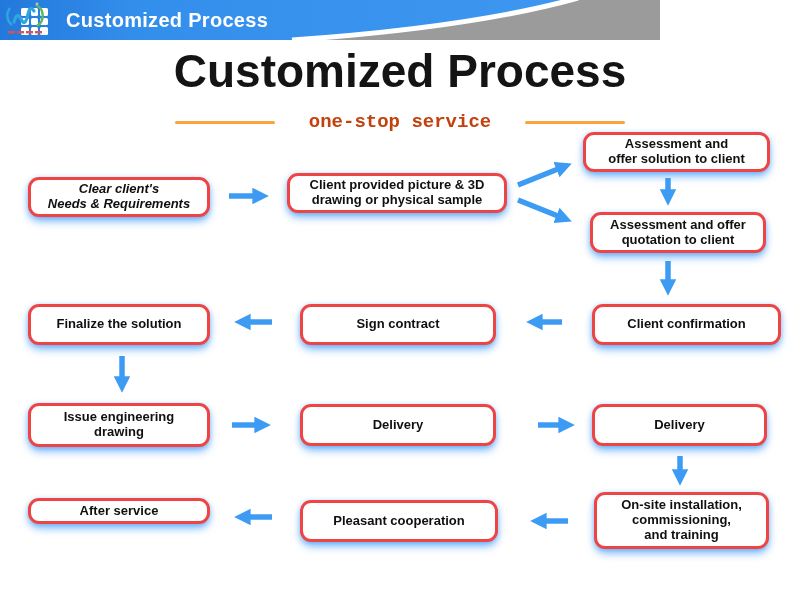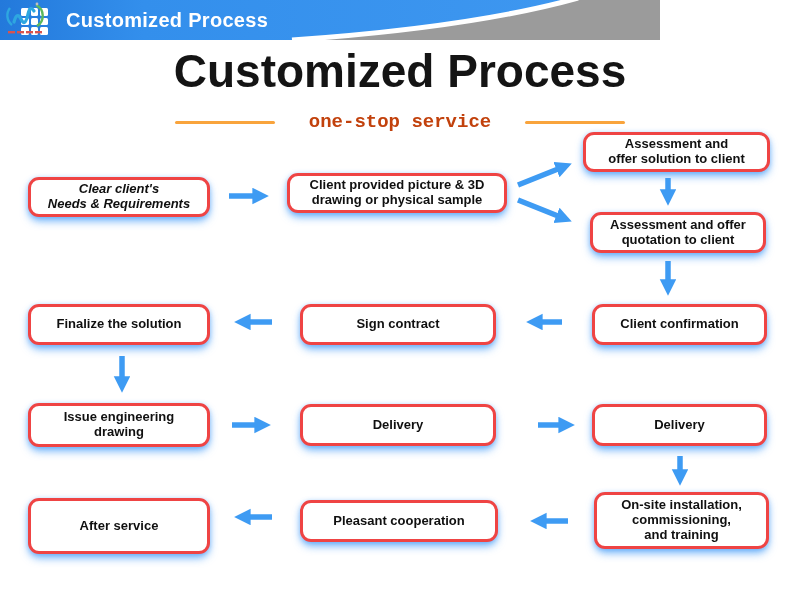--- a/index.html
+++ b/index.html
@@ -94,32 +94,32 @@
   </div>
 
   <div class="node" style="left:28px;  top:177px; width:182px; height:40px;font-style:italic;">Clear client's
 Needs &amp; Requirements</div>
   <div class="node" style="left:287px; top:173px; width:220px; height:40px;">Client provided picture &amp; 3D
 drawing or physical sample</div>
   <div class="node" style="left:583px; top:132px; width:187px; height:40px;">Assessment and
 offer solution to client</div>
   <div class="node" style="left:590px; top:212px; width:176px; height:41px;">Assessment and offer
 quotation to client</div>
-  <div class="node" style="left:592px; top:304px; width:175px; height:41px;">Client confirmation</div>
+  <div class="node" style="left:592px; top:304px; width:189px; height:41px;">Client confirmation</div>
   <div class="node" style="left:300px; top:304px; width:196px; height:41px;">Sign contract</div>
   <div class="node" style="left:28px;  top:304px; width:182px; height:41px;">Finalize the solution</div>
   <div class="node" style="left:28px;  top:403px; width:182px; height:44px;">Issue engineering
 drawing</div>
   <div class="node" style="left:300px; top:404px; width:196px; height:42px;">Delivery</div>
   <div class="node" style="left:592px; top:404px; width:175px; height:42px;">Delivery</div>
   <div class="node" style="left:594px; top:492px; width:175px; height:57px;">On-site installation,
 commissioning,
 and training</div>
   <div class="node" style="left:300px; top:500px; width:198px; height:42px;">Pleasant cooperation</div>
-  <div class="node" style="left:28px;  top:498px; width:182px; height:56px;">After service</div>
+  <div class="node" style="left:28px;  top:498px; width:182px; height:26px;">After service</div>
 
   <svg class="arrow-layer" viewBox="0 0 800 600">
     <defs>
       <marker id="ah" markerWidth="4" markerHeight="4" refX="0.3" refY="1.5" orient="auto" markerUnits="strokeWidth">
         <path d="M0,0 L3,1.5 L0,3 Z" fill="#3E9BF3"></path>
       </marker>
     </defs>
     <g stroke="#3E9BF3" stroke-width="5.5" fill="none">
       <line x1="229" y1="196" x2="254" y2="196" marker-end="url(#ah)"></line>
       <line x1="518" y1="185" x2="558" y2="169" marker-end="url(#ah)"></line>

